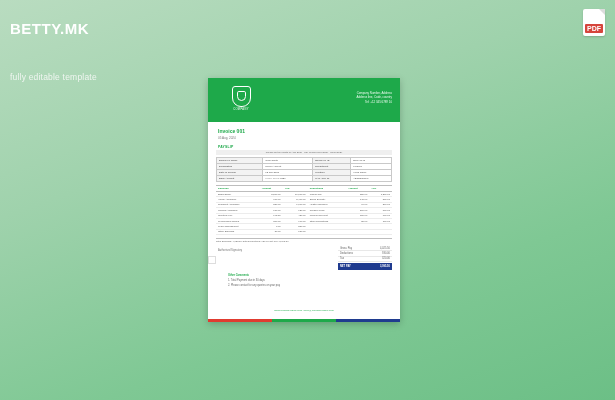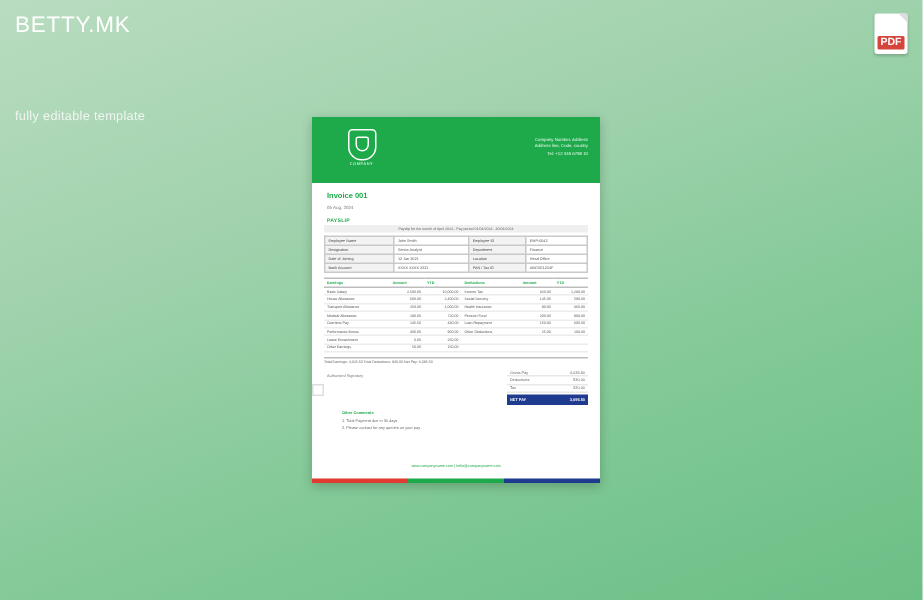--- a/index.html
+++ b/index.html
@@ -16,23 +16,23 @@
   }
   
   .topbar {
     position: absolute;
     top: 0; left: 0; right: 0;
     height: 56px;
   }
   .brand {
     position: absolute;
     left: 10px;
-    top: 8px;
+    top: 20px;
     color: #ffffff;
-    font-weight: normal;
+    font-weight: bold;
     font-size: 15px;
     letter-spacing: 0.5px;
   }
   .brand-sub {
     position: absolute;
     left: 10px;
     top: 31px;
     color: #f0f6f1;
     font-size: 8.5px;
     letter-spacing: 0.2px;

